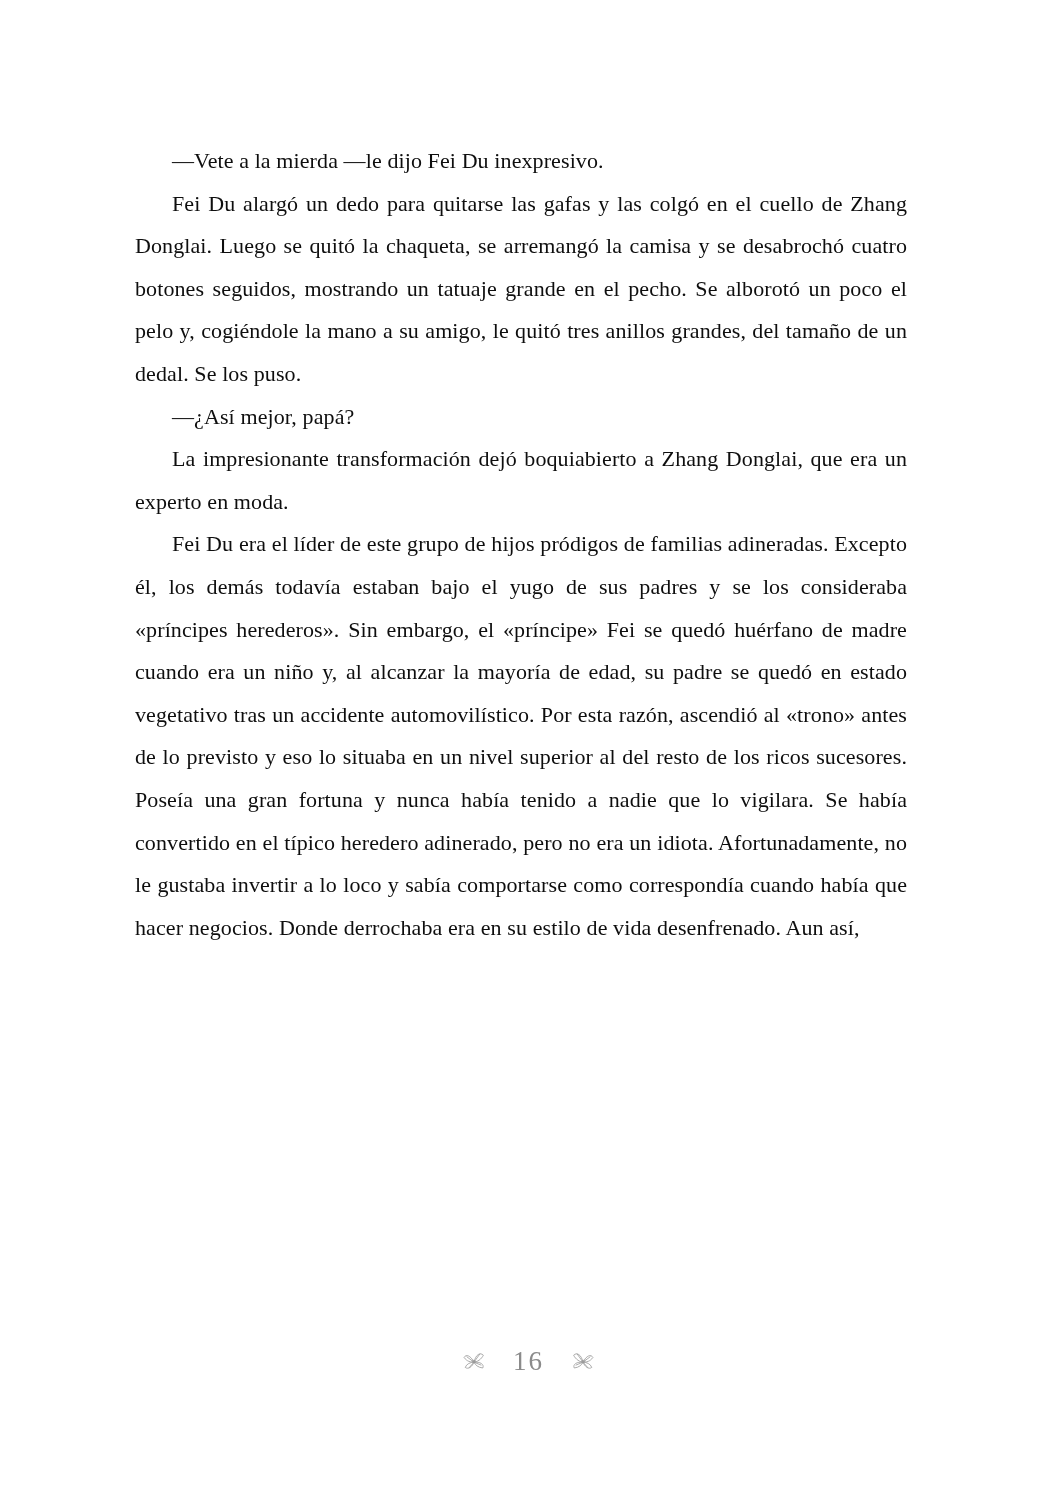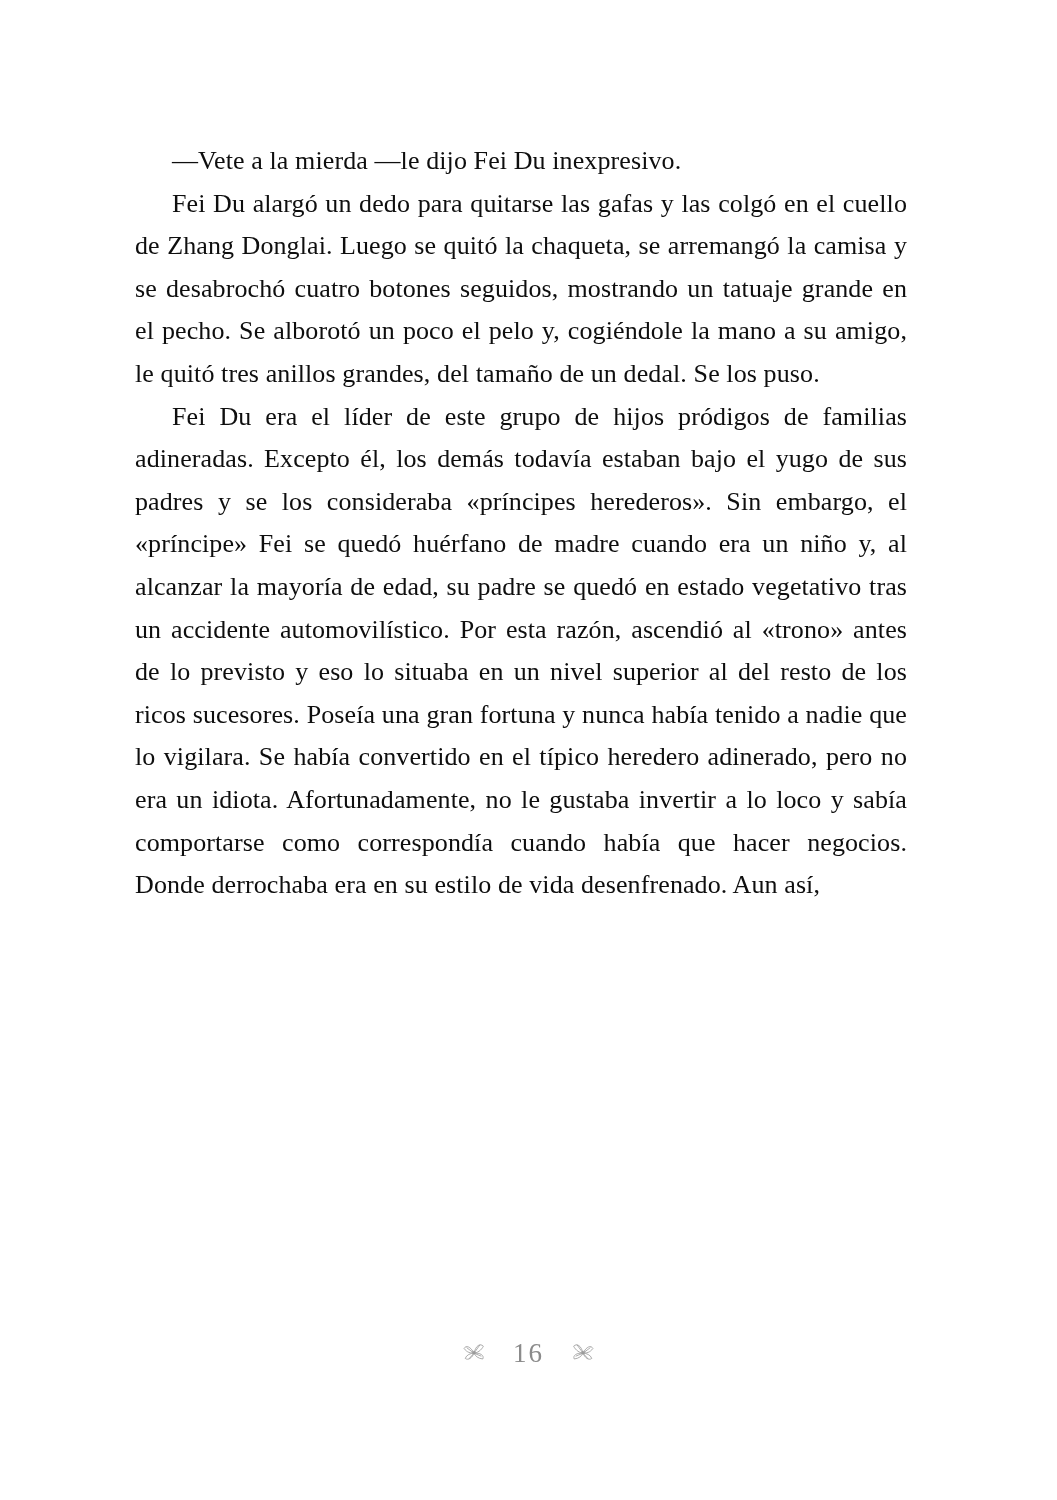--- a/index.html
+++ b/index.html
@@ -14,38 +14,39 @@
     background: #ffffff;
     font-family: "Liberation Serif", "DejaVu Serif", serif;
     color: #0e0e0e;
     overflow: hidden;
   }
   .text-block {
     position: absolute;
     left: 135px;
     top: 140px;
     width: 772px;
-    font-size: 26px;
+    font-size: 22px;
     line-height: 42.6px;
     text-align: justify;
     letter-spacing: 0.1px;
   }
   .text-block p {
     margin: 0;
     padding: 0;
     text-indent: 37px;
     hyphens: none;
   }
   .page-footer {
     position: absolute;
     left: 0;
     right: 0;
     top: 1338px;
     height: 46px;
     display: flex;
+    align-items: center;
     justify-content: center;
     gap: 24px;
   }
   .page-number {
     font-family: "Liberation Serif", "DejaVu Serif", serif;
     font-size: 27px;
     color: #8b8b8b;
     letter-spacing: 2px;
   }
   .ornament {
@@ -58,20 +59,22 @@
   .ornament.mirrored svg { transform: scaleX(-1); }
 </style>
 </head>
 <body>
 
 <div class="page">
 
   <div class="text-block">
     <p>—Vete a la mierda —le dijo Fei Du inexpresivo.</p>
     <p>Fei Du alargó un dedo para quitarse las gafas y las colgó en el cuello de Zhang Donglai. Luego se quitó la chaqueta, se arremangó la camisa y se desabrochó cuatro botones seguidos, mostrando un tatuaje grande en el pecho. Se alborotó un poco el pelo y, cogiéndole la mano a su amigo, le quitó tres anillos grandes, del tamaño de un dedal. Se los puso.</p>
+    <p>—¿Así mejor, papá?</p>
+    <p>La impresionante transformación dejó boquiabierto a Zhang Donglai, que era un experto en moda.</p>
     <p>Fei Du era el líder de este grupo de hijos pródigos de familias adineradas. Excepto él, los demás todavía estaban bajo el yugo de sus padres y se los consideraba «príncipes herederos». Sin embargo, el «príncipe» Fei se quedó huérfano de madre cuando era un niño y, al alcanzar la mayoría de edad, su padre se quedó en estado vegetativo tras un accidente automovilístico. Por esta razón, ascendió al «trono» antes de lo previsto y eso lo situaba en un nivel superior al del resto de los ricos sucesores. Poseía una gran fortuna y nunca había tenido a nadie que lo vigilara. Se había convertido en el típico heredero adinerado, pero no era un idiota. Afortunadamente, no le gustaba invertir a lo loco y sabía comportarse como correspondía cuando había que hacer negocios. Donde derrochaba era en su estilo de vida desenfrenado. Aun así,</p>
   </div>
 
   <div class="page-footer">
     <span class="ornament">
       <svg viewBox="0 0 24 24" width="30" height="28" xmlns="http://www.w3.org/2000/svg">
         <g fill="none" stroke="#9a9a9a" stroke-width="0.7" stroke-linecap="round">
           <path d="M12 13 C 9 7, 5 6, 3.5 9 C 6 12.5, 9 13, 12 13"></path>
           <path d="M12 13 C 13.5 6, 17.5 4.5, 20 7 C 18.5 10.5, 14.5 13, 12 13"></path>
           <path d="M12 13 C 17.5 12.5, 21 15, 19.5 18 C 15.5 17.5, 13 15.5, 12 13"></path>

